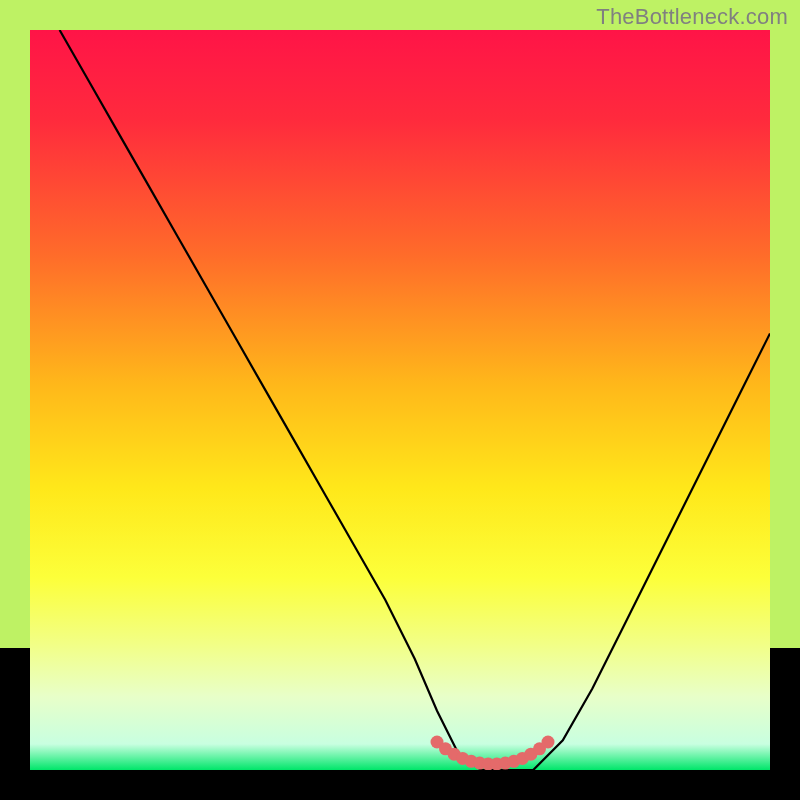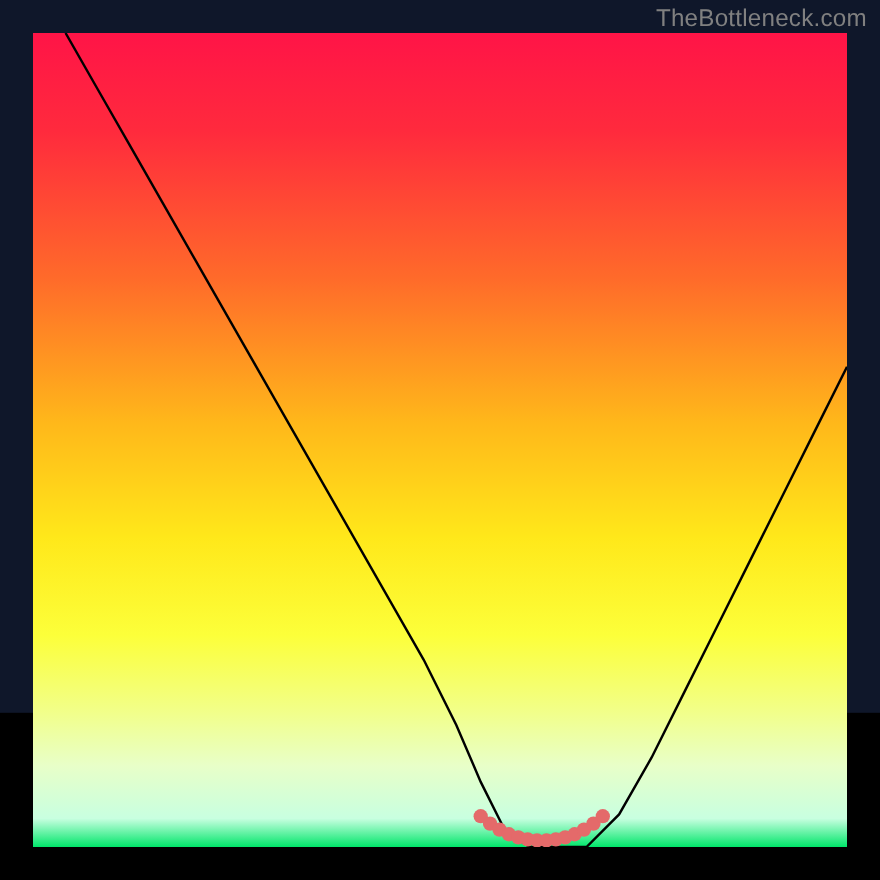--- a/index.html
+++ b/index.html
@@ -8,21 +8,21 @@
     width: 800px;
     height: 800px;
     background: #000;
     overflow: hidden;
     font-family: Arial, Helvetica, sans-serif;
   }
   #frame {
     position: relative;
     width: 800px;
     height: 648px;
-    background: #0f172a;
+    background: #bef264;
   }
   #plot {
     position: absolute;
     left: 30px;
     top: 30px;
     width: 740px;
     height: 740px;
   }
   #watermark {
     position: absolute;

